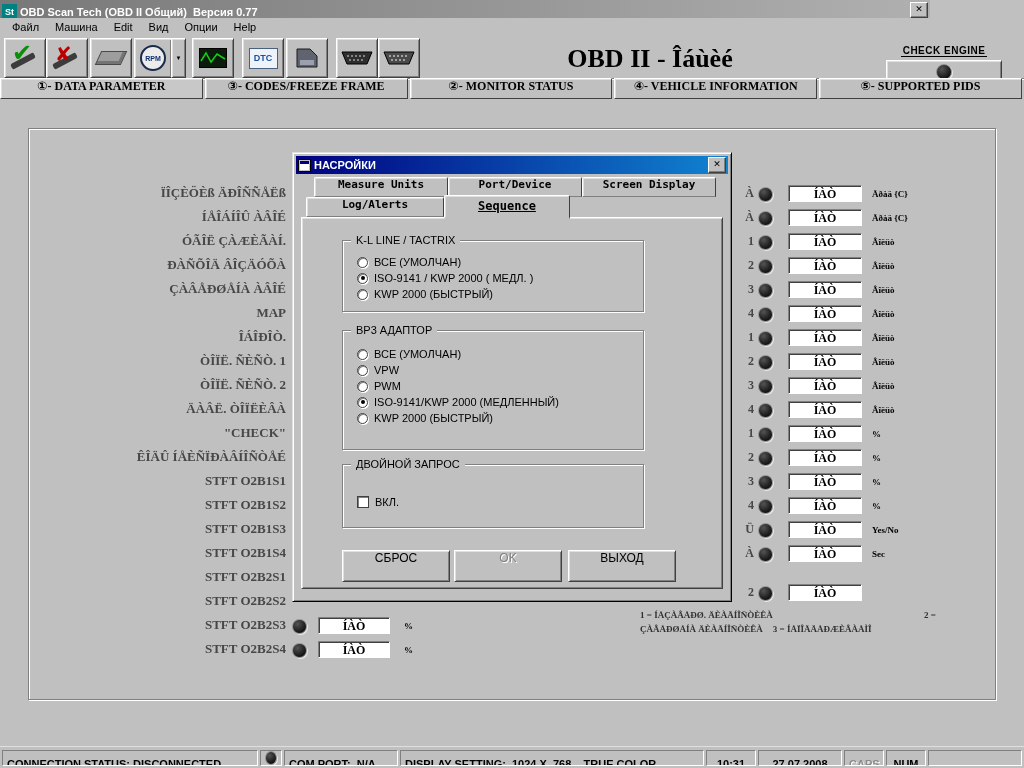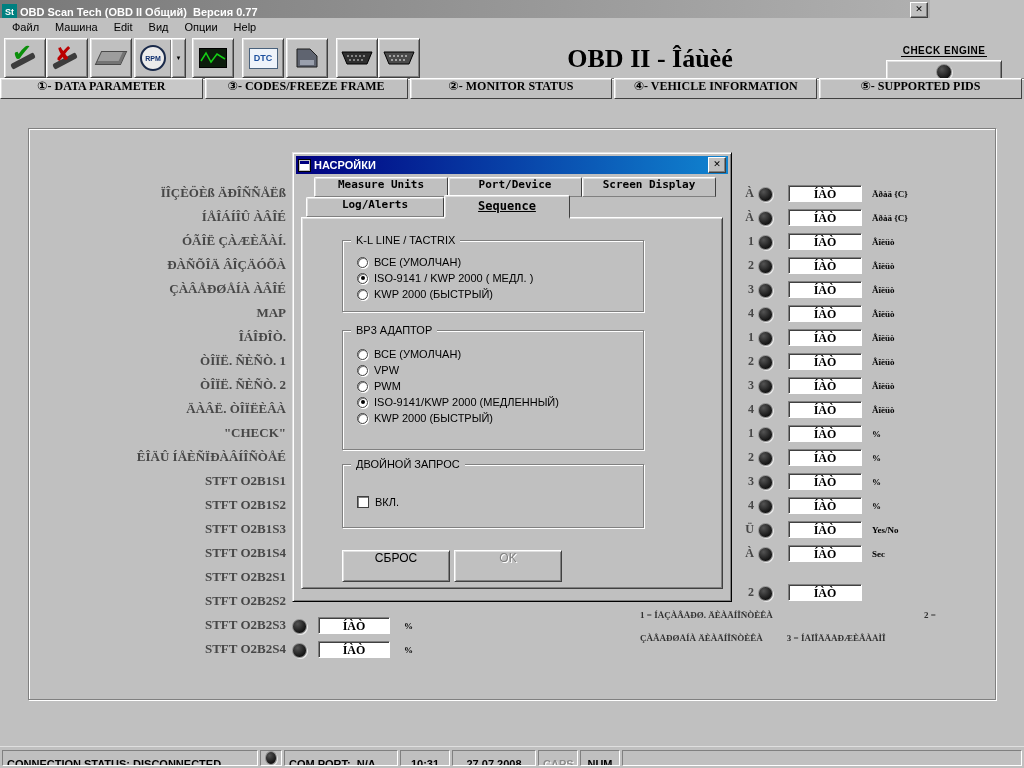--- a/index.html
+++ b/index.html
@@ -64,21 +64,21 @@
   .punit{position:absolute;left:380px;top:4px;font:bold 9px "Liberation Serif",serif;white-space:nowrap}
   .rfrag{position:absolute;left:0;top:1px;width:14px;text-align:right;font:bold 12px "Liberation Serif",serif;color:#474747}
   .rled{position:absolute;left:18px;top:2px;width:13px;height:13px}
   .rbox{position:absolute;left:48px;top:0;width:74px;height:17px;text-align:center;
         font:bold 12px "Liberation Serif",serif;line-height:16px;box-sizing:border-box}
   .runit{position:absolute;left:132px;top:4px;font:bold 9px "Liberation Serif",serif;white-space:pre}
 
   
   .legend{position:absolute;left:640px;top:610px;width:296px;font:bold 9px "Liberation Serif",serif;color:#303030}
   .legend .l1{display:flex;justify-content:space-between}
-  .legend .l2{margin-top:13px;display:flex;gap:24px}
+  .legend .l2{margin-top:4px;display:flex;gap:10px}
 
   
   .dialog{position:absolute;left:292px;top:152px;width:438px;height:448px;background:#c0c0c0;z-index:10;
           border:1px solid;border-color:#dfdfdf #000 #000 #dfdfdf;box-shadow:inset 1px 1px 0 #fff, inset -1px -1px 0 #808080}
   .dtitle{position:absolute;left:3px;top:3px;right:3px;height:18px;background:linear-gradient(90deg,#000080,#1084d0);
           display:flex;align-items:center;gap:3px;padding:0 2px}
   .dtitle .t{flex:1;color:#fff;font:bold 11px "Liberation Sans",sans-serif;white-space:pre}
   .dtab-back{position:absolute;left:21px;top:24px;display:flex}
   .dtab-front{position:absolute;left:13px;top:44px;display:flex;z-index:3}
   .dtab{height:20px;line-height:19px;text-align:center;box-sizing:border-box;white-space:nowrap;
@@ -456,25 +456,27 @@
       </div>
     <div class="group etched" id="group3" style="top:246px;height:62px">
       <span class="gtitle">ДВОЙНОЙ ЗАПРОС</span>
       <div class="opt" style="top:30px">
         <span class="checkbox"></span>
         <span>ВКЛ.</span>
       </div>
     </div>
     <div class="dbtn raised" style="left:40px">СБРОС</div>
     <div class="dbtn raised disabled" style="left:152px">OK</div>
+    <div class="dbtn raised" style="left:266px">ВЫХОД</div>
   </div>
 </div>
 
 <div class="statusbar">
   <div class="seg s1">CONNECTION STATUS: DISCONNECTED</div>
   <div class="seg sled"><span class="sb-led led"></span></div>
   <div class="seg s3">COM PORT:  N/A</div>
+  <div class="seg s4">DISPLAY SETTING:  1024 X  768    TRUE COLOR</div>
   <div class="seg s5">10:31</div>
   <div class="seg s6">27.07.2008</div>
   <div class="seg s7">CAPS</div>
   <div class="seg s8">NUM</div>
   <div class="seg s9"></div>
 </div>
 
 </body></html>

